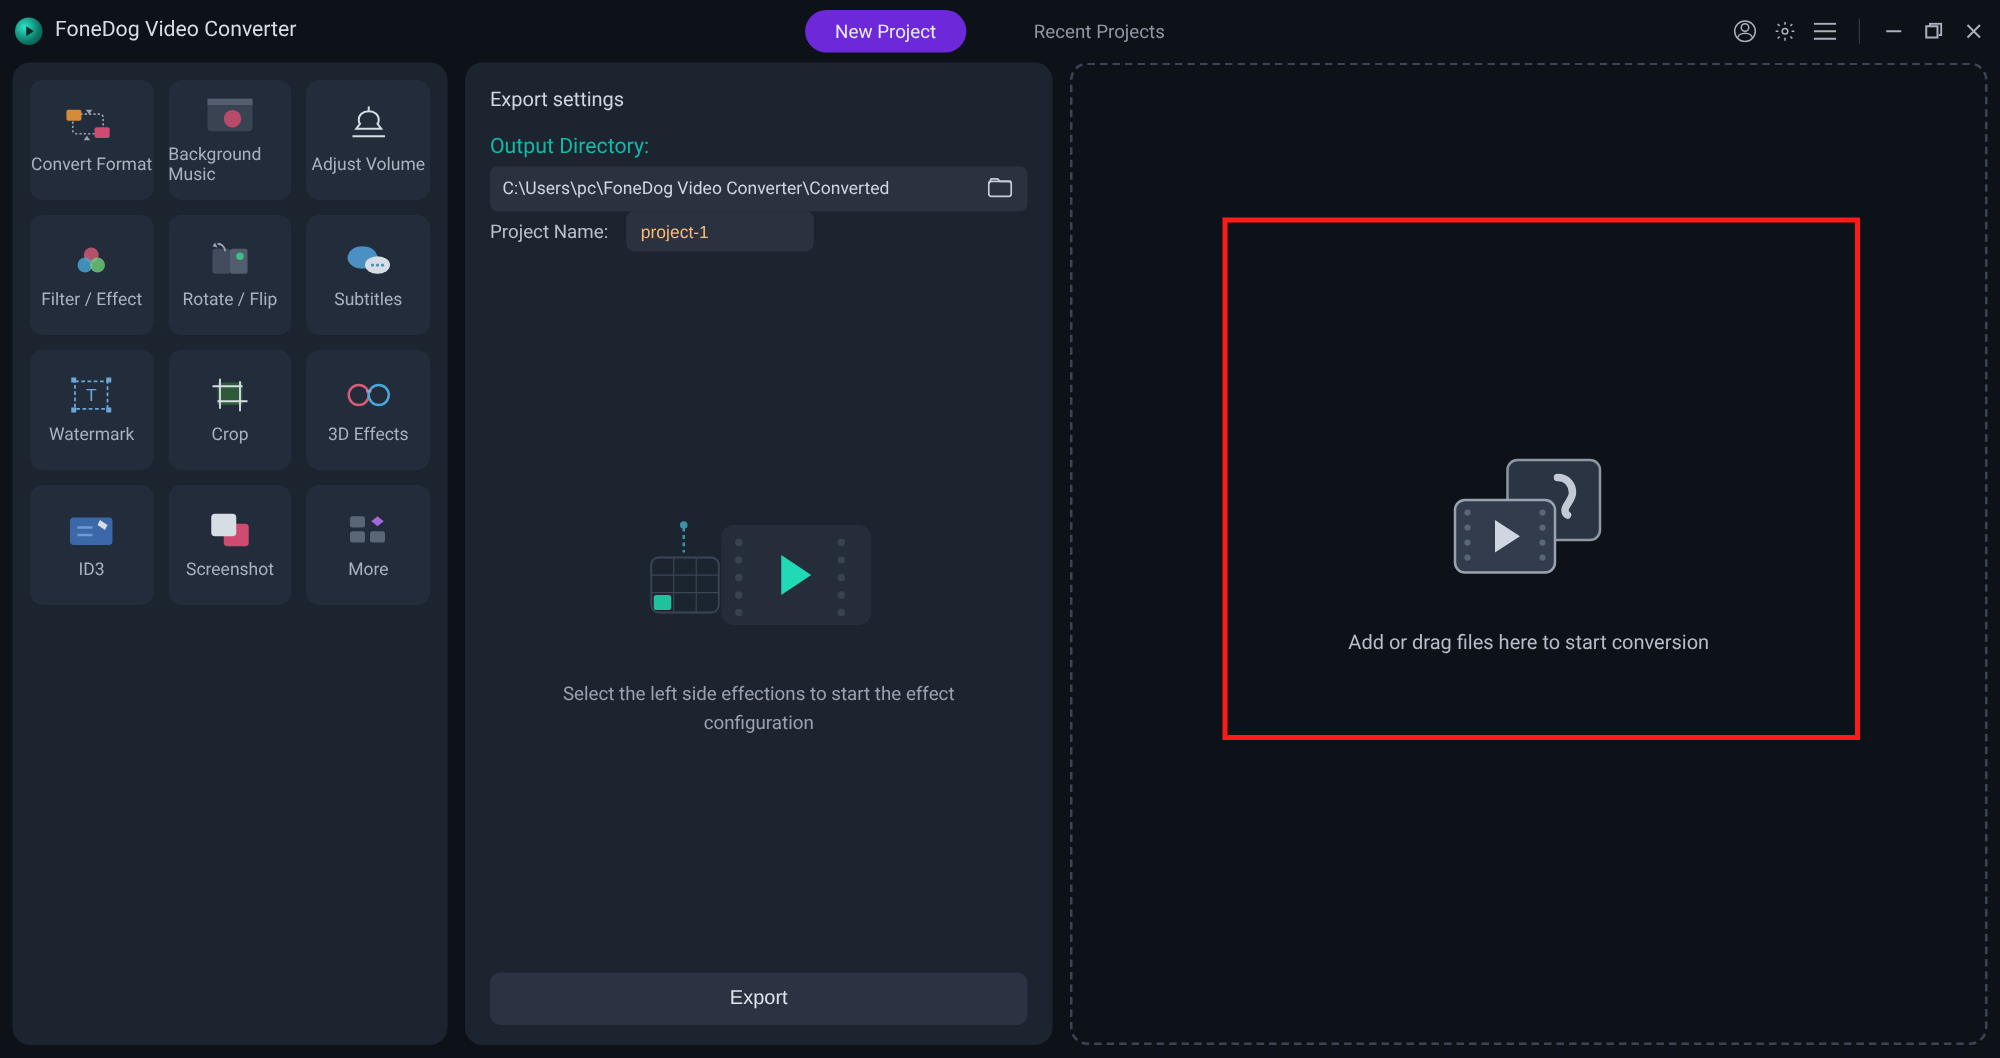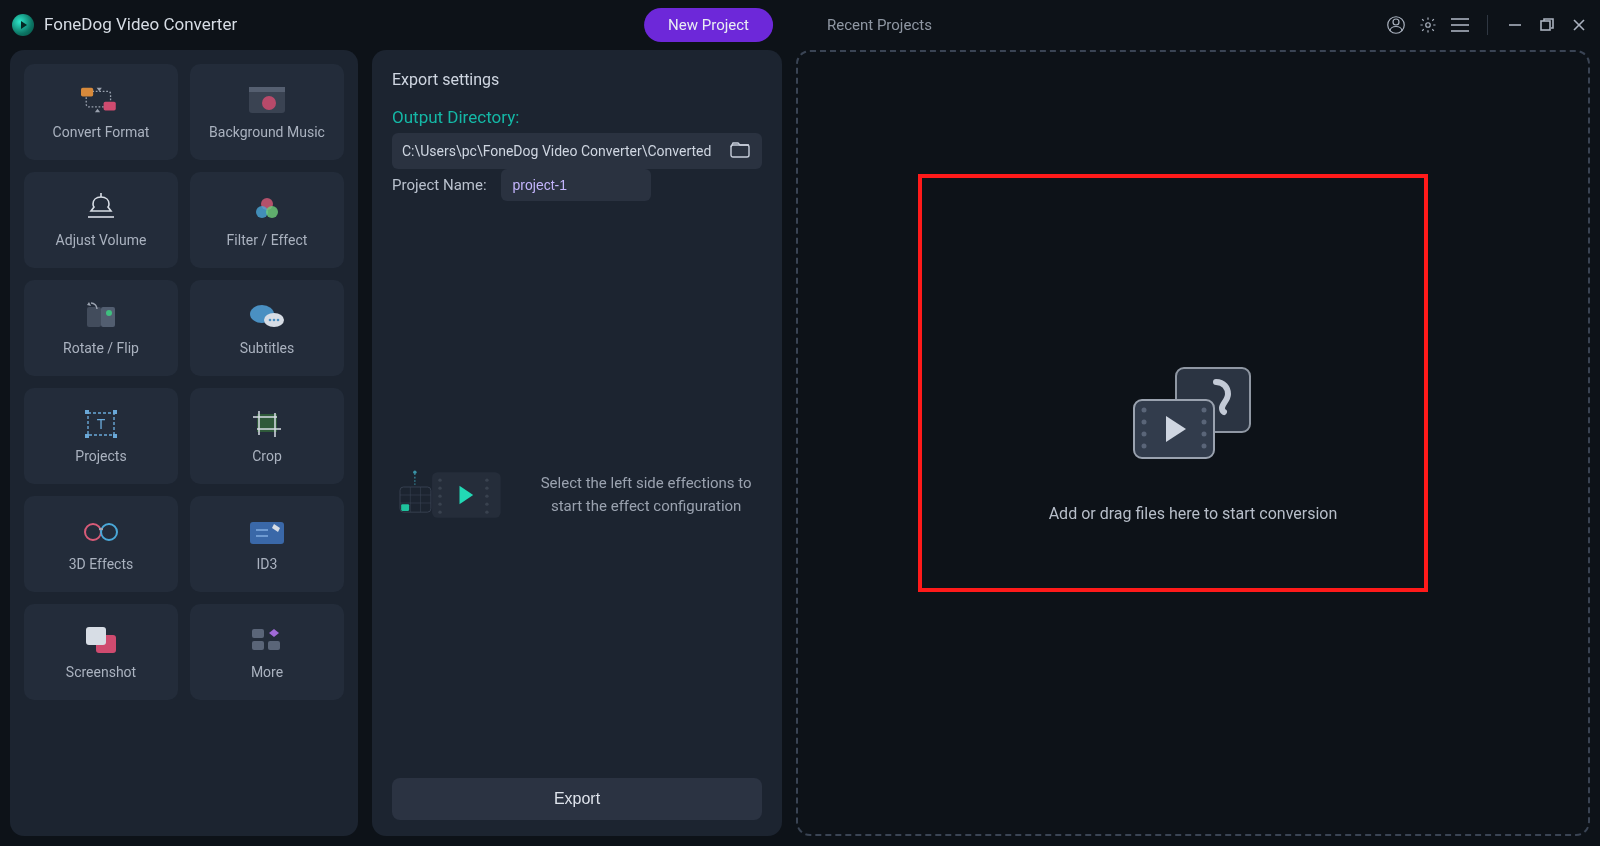--- a/index.html
+++ b/index.html
@@ -46,43 +46,43 @@
 .win-controls {
   margin-left:auto; display:flex; gap:14px; align-items:center; color:#a7aeb9;
 }
 .win-controls .ic { width:18px; height:18px; display:flex; align-items:center; justify-content:center; cursor:pointer; font-size:16px;}
 .divider-v { width:1px;height:20px;background:#2f3742; margin:0 4px;}
 .main {
   display:flex; gap:14px; padding:0 10px 10px 10px; height:calc(100% - 50px);
 }
 .sidebar {
   width:348px; background:#1c2430; border-radius:14px; padding:14px;
-  display:grid; grid-template-columns: repeat(2,1fr); grid-auto-rows:96px; gap:12px;
+  display:grid; grid-template-columns: repeat(3,1fr); grid-auto-rows:96px; gap:12px;
   align-content:start;
 }
 .tile {
   background:#232c3a; border-radius:10px; display:flex; flex-direction:column; align-items:center; justify-content:center;
   gap:8px; cursor:pointer; color:#aab2bf; font-size:14px;
 }
 .tile .ti { width:40px; height:32px; display:flex; align-items:center; justify-content:center;}
 .center {
-  width:410px; background:#1c2430; border-radius:14px; padding:20px 20px 16px 20px;
+  width:470px; background:#1c2430; border-radius:14px; padding:20px 20px 16px 20px;
   display:flex; flex-direction:column;
 }
 .cp-h1 { font-size:16px; color:#cfd6e1; margin-bottom:18px; }
 .cp-lbl { font-size:17px; color:#14b8a6; margin-bottom:6px;}
 .path-row {
   display:flex; align-items:center; background:#2a3240; border-radius:6px; padding:8px 10px; margin-bottom:0;
 }
 .path-row .path-text { flex:1; font-size:14px; color:#cfd6e1; white-space:nowrap; overflow:hidden; text-overflow:ellipsis;}
 .folder-btn { width:22px;height:20px; color:#c7ceda; cursor:pointer;}
 .pn-row { display:flex; align-items:center; gap:14px; margin-bottom:10px;}
 .pn-row label { font-size:15px; color:#b9c1cd; }
-.pn-input { background:#2a3240; border:none; border-radius:6px; color:#c4b5fd; font-size:14px; padding:8px 12px; width:150px; outline:none;}
-.effect-placeholder { flex:1; display:flex; flex-direction:row; align-items:center; justify-content:center; gap:24px; }
+.pn-input { background:#2a3240; border:none; border-radius:6px; color:#fdba74; font-size:14px; padding:8px 12px; width:150px; outline:none;}
+.effect-placeholder { flex:1; display:flex; flex-direction:column; align-items:center; justify-content:center; gap:24px; }
 .hint { font-size:15px; color:#9aa2af; text-align:center; line-height:1.5; max-width:320px;}
 .export-btn {
   margin-top:auto; background:#2b3342; color:#dfe4ec; border:none; border-radius:8px;
   height:42px; font-size:16px; cursor:pointer;
 }
 .right {
   flex:1; border:2px dashed #3a4454; border-radius:14px; position:relative;
   display:flex; align-items:center; justify-content:center;
 }
 .drop-inner { display:flex; flex-direction:column; align-items:center; gap:40px;}
@@ -227,21 +227,21 @@
       <span class="ti">
         <svg width="34" height="30" viewBox="0 0 34 30" fill="none" stroke="#6aa8d8" stroke-width="1.4">
             <rect x="4" y="4" width="26" height="22" stroke-dasharray="3 2"></rect>
             <text x="17" y="20" text-anchor="middle" fill="#6aa8d8" font-size="14" font-family="Arial" stroke="none">T</text>
             <rect x="1" y="1" width="4" height="4" fill="#6aa8d8" stroke="none"></rect>
             <rect x="29" y="1" width="4" height="4" fill="#6aa8d8" stroke="none"></rect>
             <rect x="1" y="25" width="4" height="4" fill="#6aa8d8" stroke="none"></rect>
             <rect x="29" y="25" width="4" height="4" fill="#6aa8d8" stroke="none"></rect>
           </svg>
       </span>
-      <span>Projects</span>
+      <span>Watermark</span>
     </div>
 
     <div class="tile">
       <span class="ti">
         <svg width="32" height="30" viewBox="0 0 32 30">
             <rect x="6" y="5" width="20" height="18" fill="#2f5a3a"></rect>
             <path d="M2 8h24M8 2v24" stroke="#d7dde5" stroke-width="1.5"></path>
             <path d="M30 20H6M24 28V4" stroke="#d7dde5" stroke-width="1.5"></path>
           </svg>
       </span>

